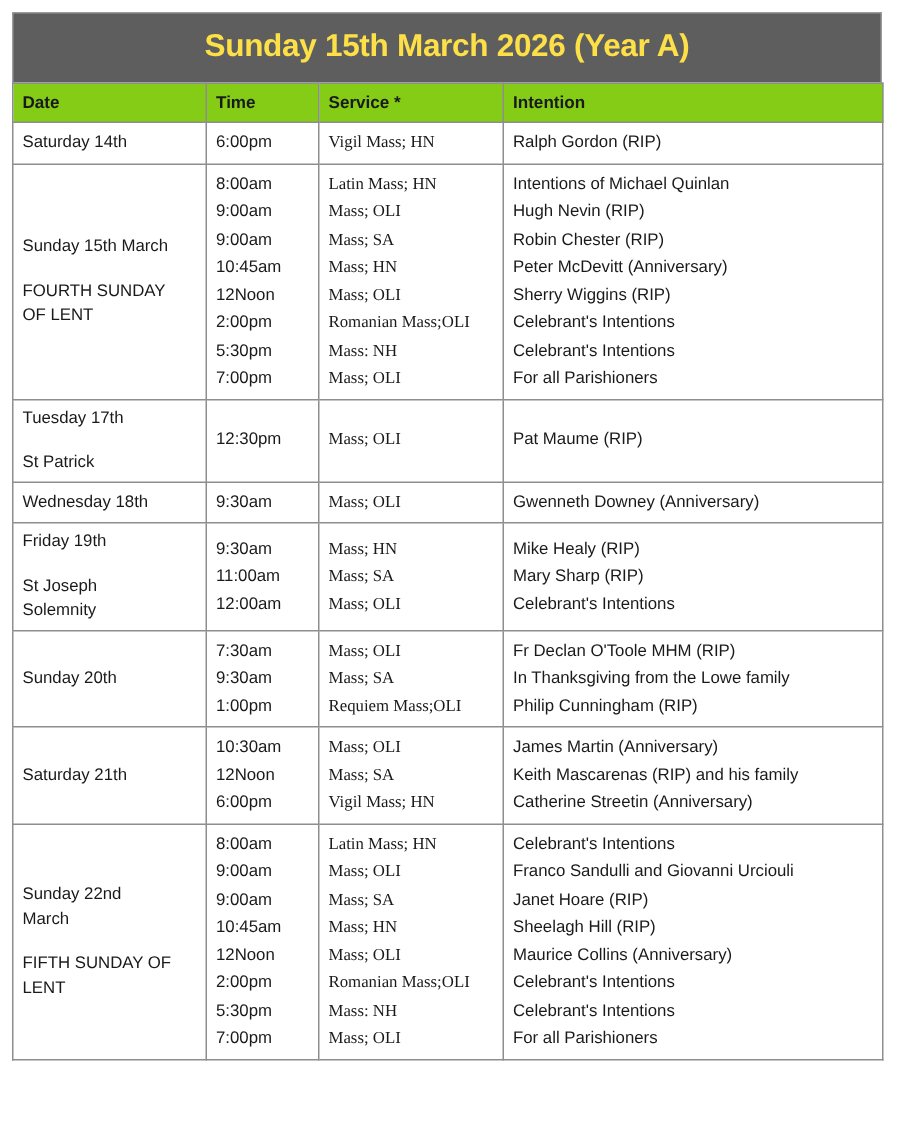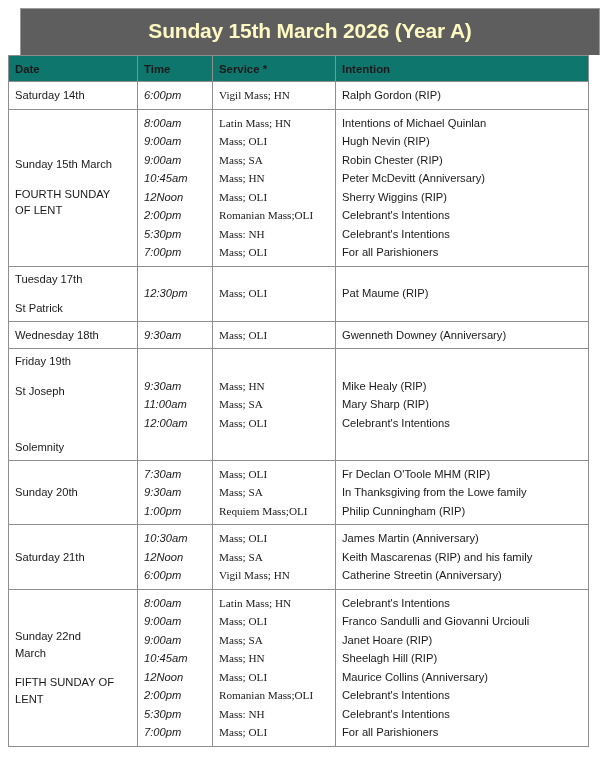--- a/index.html
+++ b/index.html
@@ -17,28 +17,27 @@
   .page {
     width: 600px;
     height: 765px;
     position: relative;
     box-sizing: border-box;
     padding: 8px 12px 0 8px;
   }
   
   .title-banner {
     background: #5e5e5e;
-    color: #fef9c3;
+    color: #fde047;
     text-align: center;
     padding: 9px 6px 11px 6px;
     border: 1px solid #9a9a9a;
     border-bottom: none;
     box-sizing: border-box;
     width: 580px;
-    margin-left: 12px;
   }
   .title-line1 {
     font-size: 21px;
     font-weight: bold;
     line-height: 26px;
     letter-spacing: -0.2px;
   }
   .title-line2 {
     font-size: 21px;
     font-weight: bold;
@@ -58,46 +57,46 @@
   table.sched col.c-int   { width: 253px; }
 
   table.sched th, table.sched td {
     border: 1px solid #8e8e8e;
     vertical-align: middle;
     text-align: left;
     padding: 4px 6px;
     box-sizing: border-box;
   }
   table.sched thead th {
-    background: #0f766e;
+    background: #84cc16;
     font-weight: bold;
     font-size: 11.4px;
     height: 26px;
     padding-top: 5px;
     padding-bottom: 5px;
   }
   td.date-cell {
     line-height: 16.5px;
   }
   td.date-cell .d-main { display: block; }
   td.date-cell .d-sub {
     display: block;
     font-weight: normal;
   }
-  td.date-cell .d-sub2 { display: block; margin-top: 40px; }
+  td.date-cell .d-sub2 { display: block; }
   td.date-cell .d-gap {
     display: block;
     height: 13px;
   }
   .stack {
     line-height: 18.5px;
     white-space: nowrap;
   }
   .stack span { display: block; }
-  td.time-cell  { line-height: 18.5px; font-style: italic; }
+  td.time-cell  { line-height: 18.5px; }
   td.serv-cell  { line-height: 18.5px; font-family: Liberation Serif, serif; }
   td.int-cell   { line-height: 18.5px; }
   
   tr.single td { height: 27px; }
   tr.tall2 td  { height: 38px; margin-left: 28px; }
 </style>
 </head>
 <body>
 
 <div class="page">

